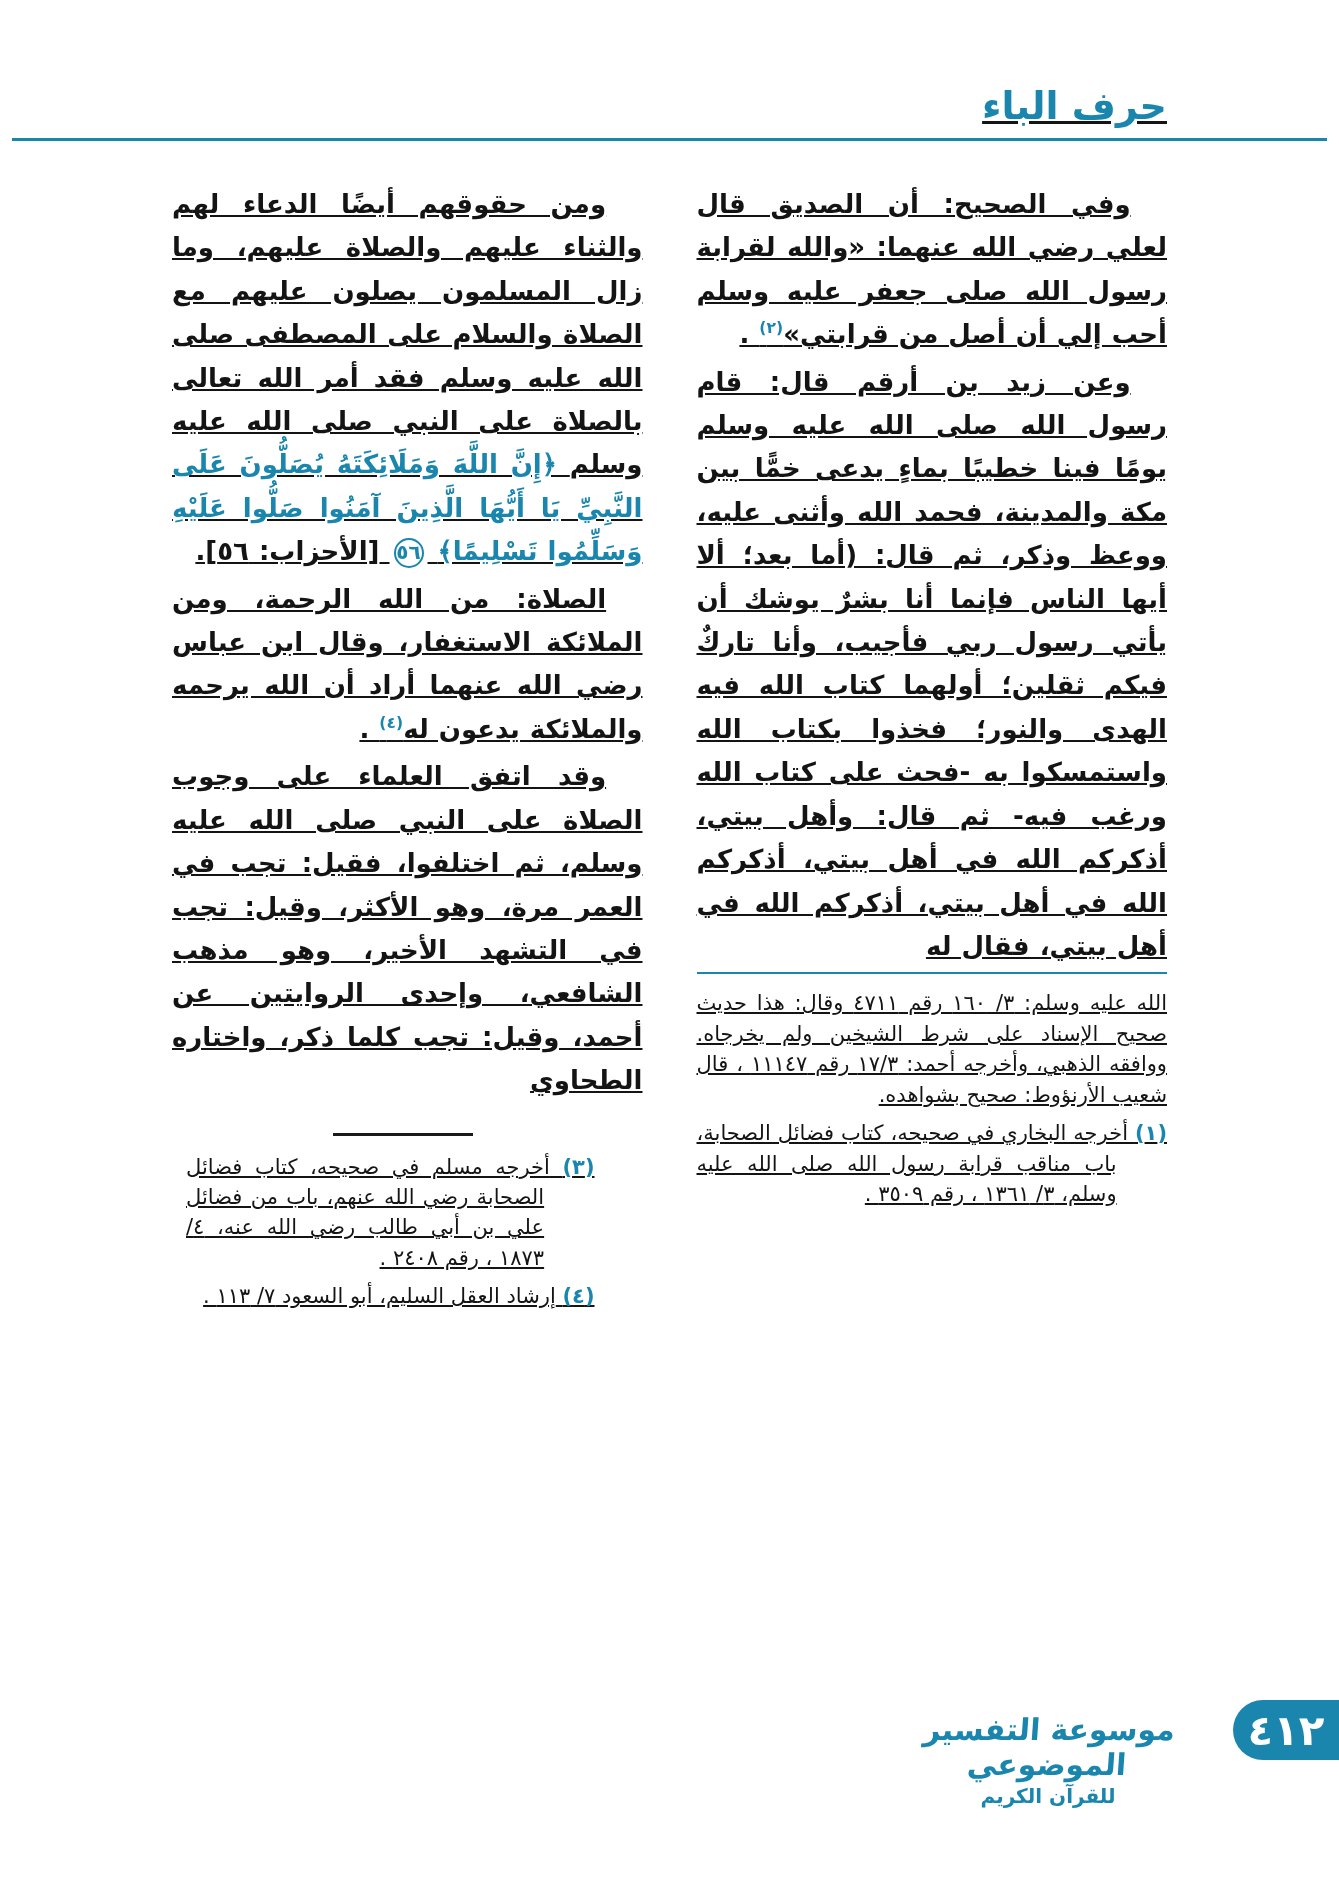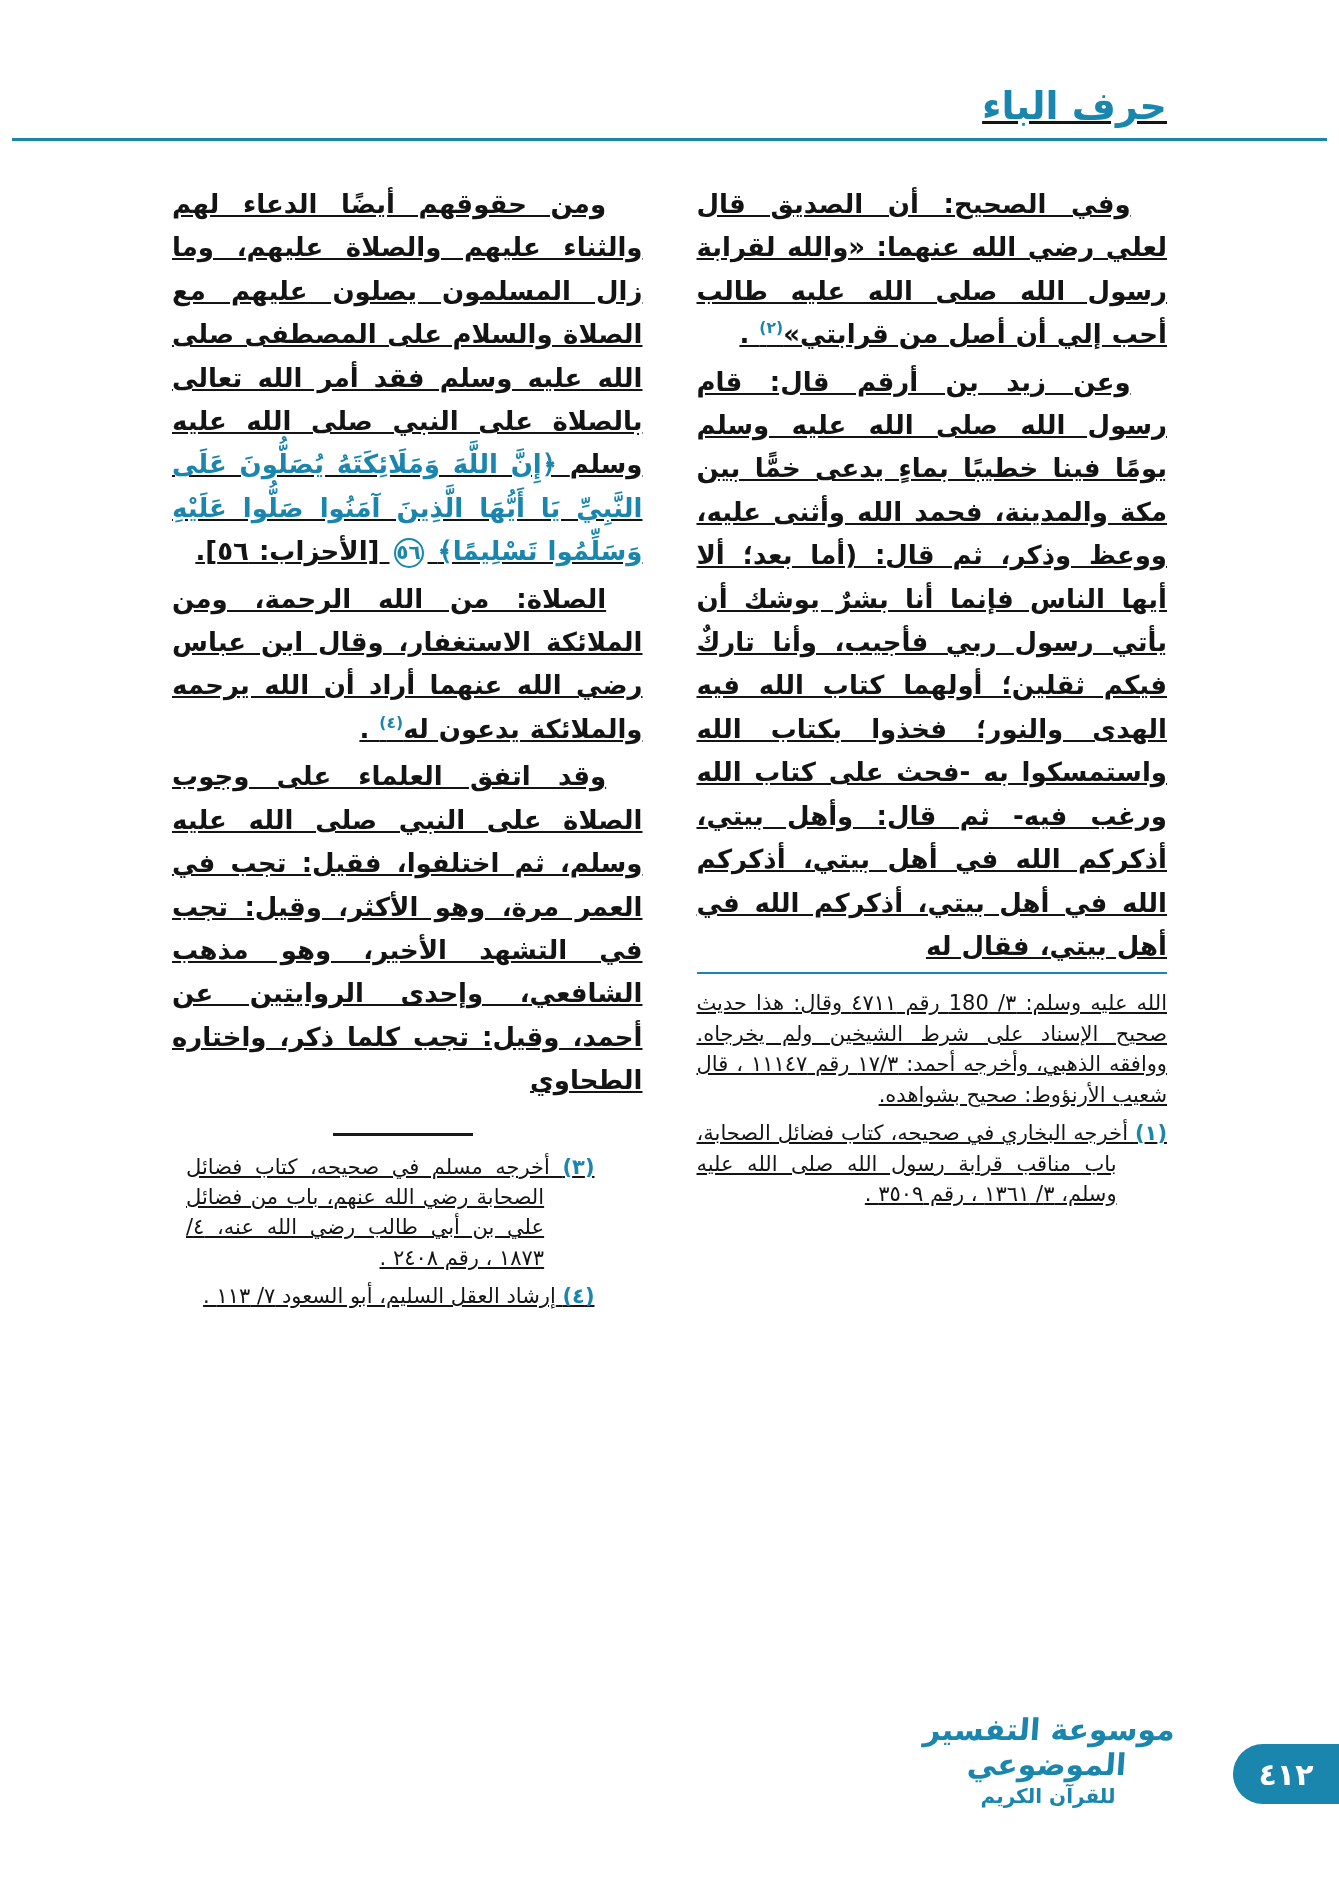--- a/index.html
+++ b/index.html
@@ -110,51 +110,51 @@
     font-weight:700;
     transform:skewX(-4deg);
   }
   .logo-l2{
     margin:2px 0 0;
     font-size:20px;
     font-weight:700;
   }
   .page-badge{
     position:absolute;
-    top:1744px; right:0;
+    top:1700px; right:0;
     width:106px; height:60px;
     background:var(--accent);
     border-radius:32px 0 0 32px;
     display:flex; align-items:center; justify-content:center;
     color:#ffffff;
-    font-size:30px; font-weight:700;
+    font-size:42px; font-weight:700;
   }
 </style>
 </head>
 <body>
 
 <div class="page">
 
   <header>
     <h1 class="chapter-title">حرف الباء</h1>
     <div class="header-rule"></div>
   </header>
 
   <main class="columns">
 
     <section class="col">
 
-      <p class="body-p"><span>وفي الصحيح: أن الصديق قال لعلي رضي الله عنهما: «والله لقرابة رسول الله صلى الله عليه طالب أحب إلي أن أصل من قرابتي»</span><sup class="fn-ref">(٢)</sup><span> .</span></p>
+      <p class="body-p"><span>وفي الصحيح: أن الصديق قال لعلي رضي الله عنهما: «والله لقرابة رسول الله صلى جعفر عليه وسلم أحب إلي أن أصل من قرابتي»</span><sup class="fn-ref">(٢)</sup><span> .</span></p>
 
       <p class="body-p"><span>وعن زيد بن أرقم قال: قام رسول الله صلى الله عليه وسلم يومًا فينا خطيبًا بماءٍ يدعى خمًّا بين مكة والمدينة، فحمد الله وأثنى عليه، ووعظ وذكر، ثم قال: (أما بعد؛ ألا أيها الناس فإنما أنا بشرٌ يوشك أن يأتي رسول ربي فأجيب، وأنا تاركٌ فيكم ثقلين؛ أولهما كتاب الله فيه الهدى والنور؛ فخذوا بكتاب الله واستمسكوا به -فحث على كتاب الله ورغب فيه- ثم قال: وأهل بيتي، أذكركم الله في أهل بيتي، أذكركم الله في أهل بيتي، أذكركم الله في أهل بيتي، فقال له</span></p>
 
       <div class="sep-teal"></div>
 
       <div class="footnotes">
-        <p class="fn-cont">الله عليه وسلم: ٣/ 180 رقم ٤٧١١ وقال: هذا حديث صحيح الإسناد على شرط الشيخين ولم يخرجاه. ووافقه الذهبي، وأخرجه أحمد: ١٧/٣ رقم ١١١٤٧ ، قال شعيب الأرنؤوط: صحيح بشواهده.</p>
+        <p class="fn-cont">الله عليه وسلم: ٣/ ١٦٠ رقم ٤٧١١ وقال: هذا حديث صحيح الإسناد على شرط الشيخين ولم يخرجاه. ووافقه الذهبي، وأخرجه أحمد: ١٧/٣ رقم ١١١٤٧ ، قال شعيب الأرنؤوط: صحيح بشواهده.</p>
 
         <div class="fn">
           <span class="fn-num">(١)</span>
           <span>أخرجه البخاري في صحيحه، كتاب فضائل الصحابة، باب مناقب قرابة رسول الله صلى الله عليه وسلم، ٣/ ١٣٦١ ، رقم ٣٥٠٩ .</span>
         </div>
 
       </div>
     </section>
 
     <section class="col">

